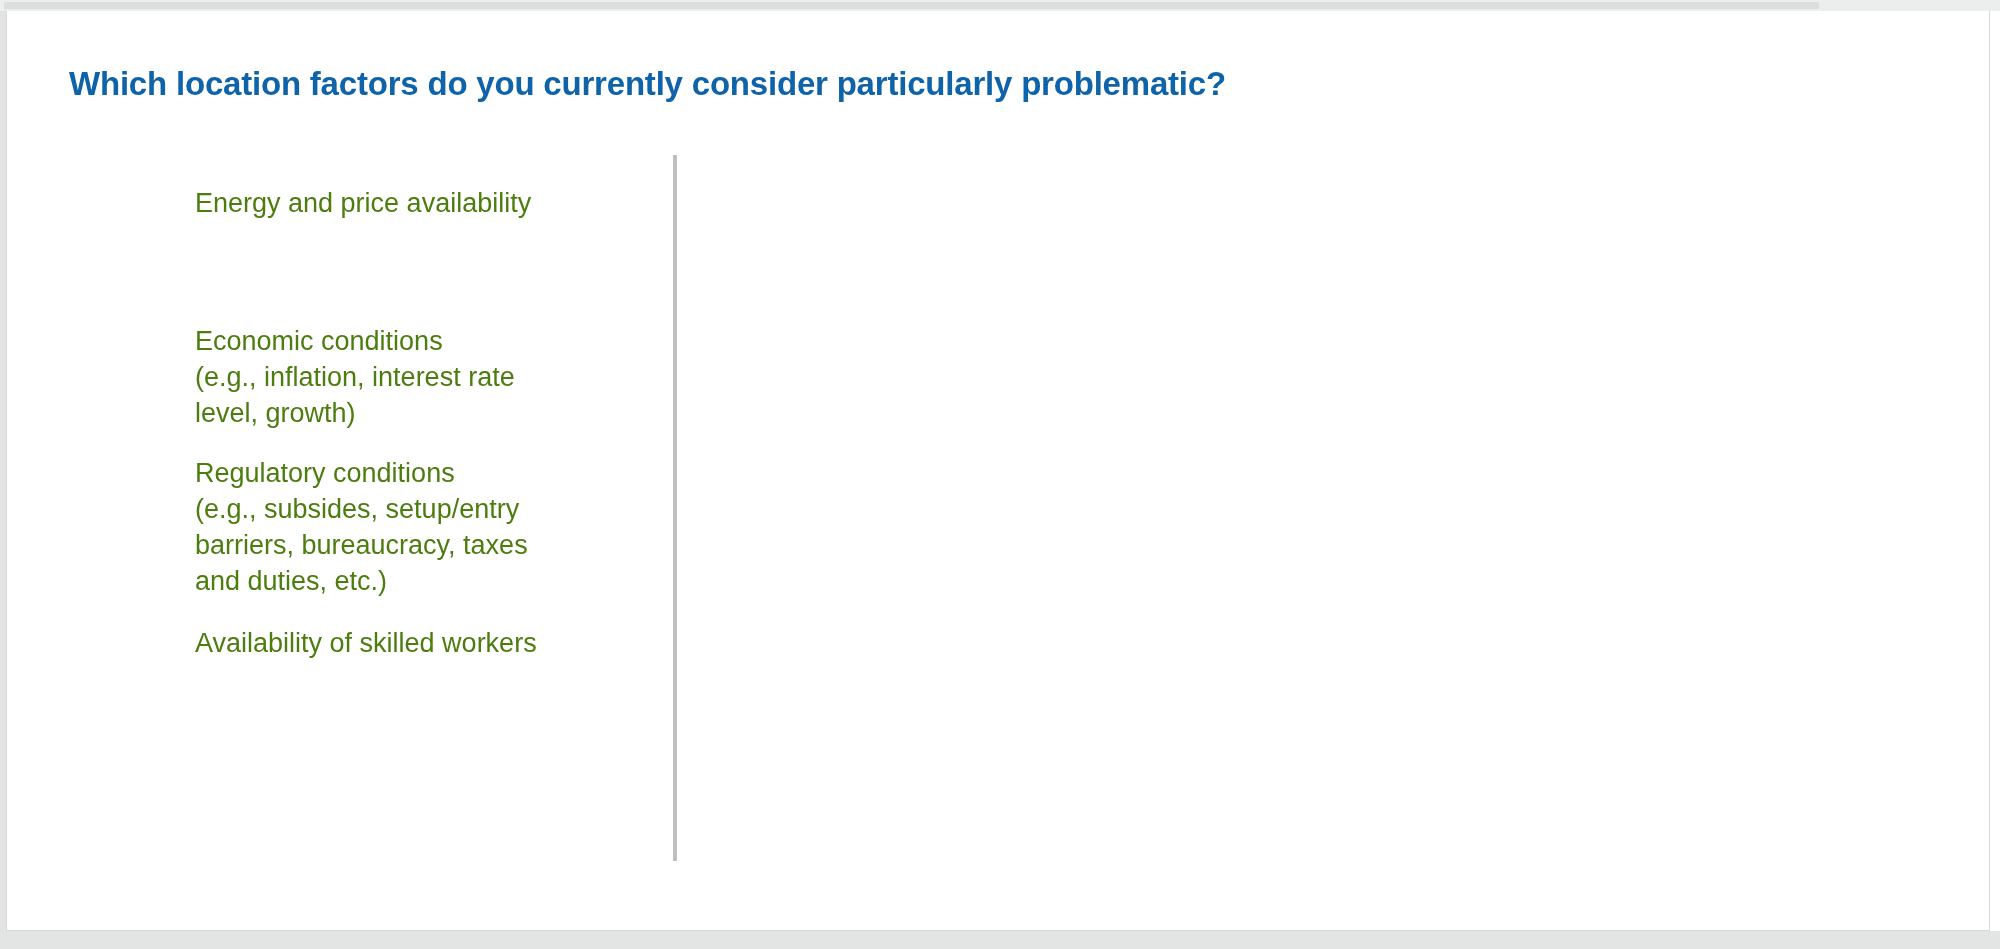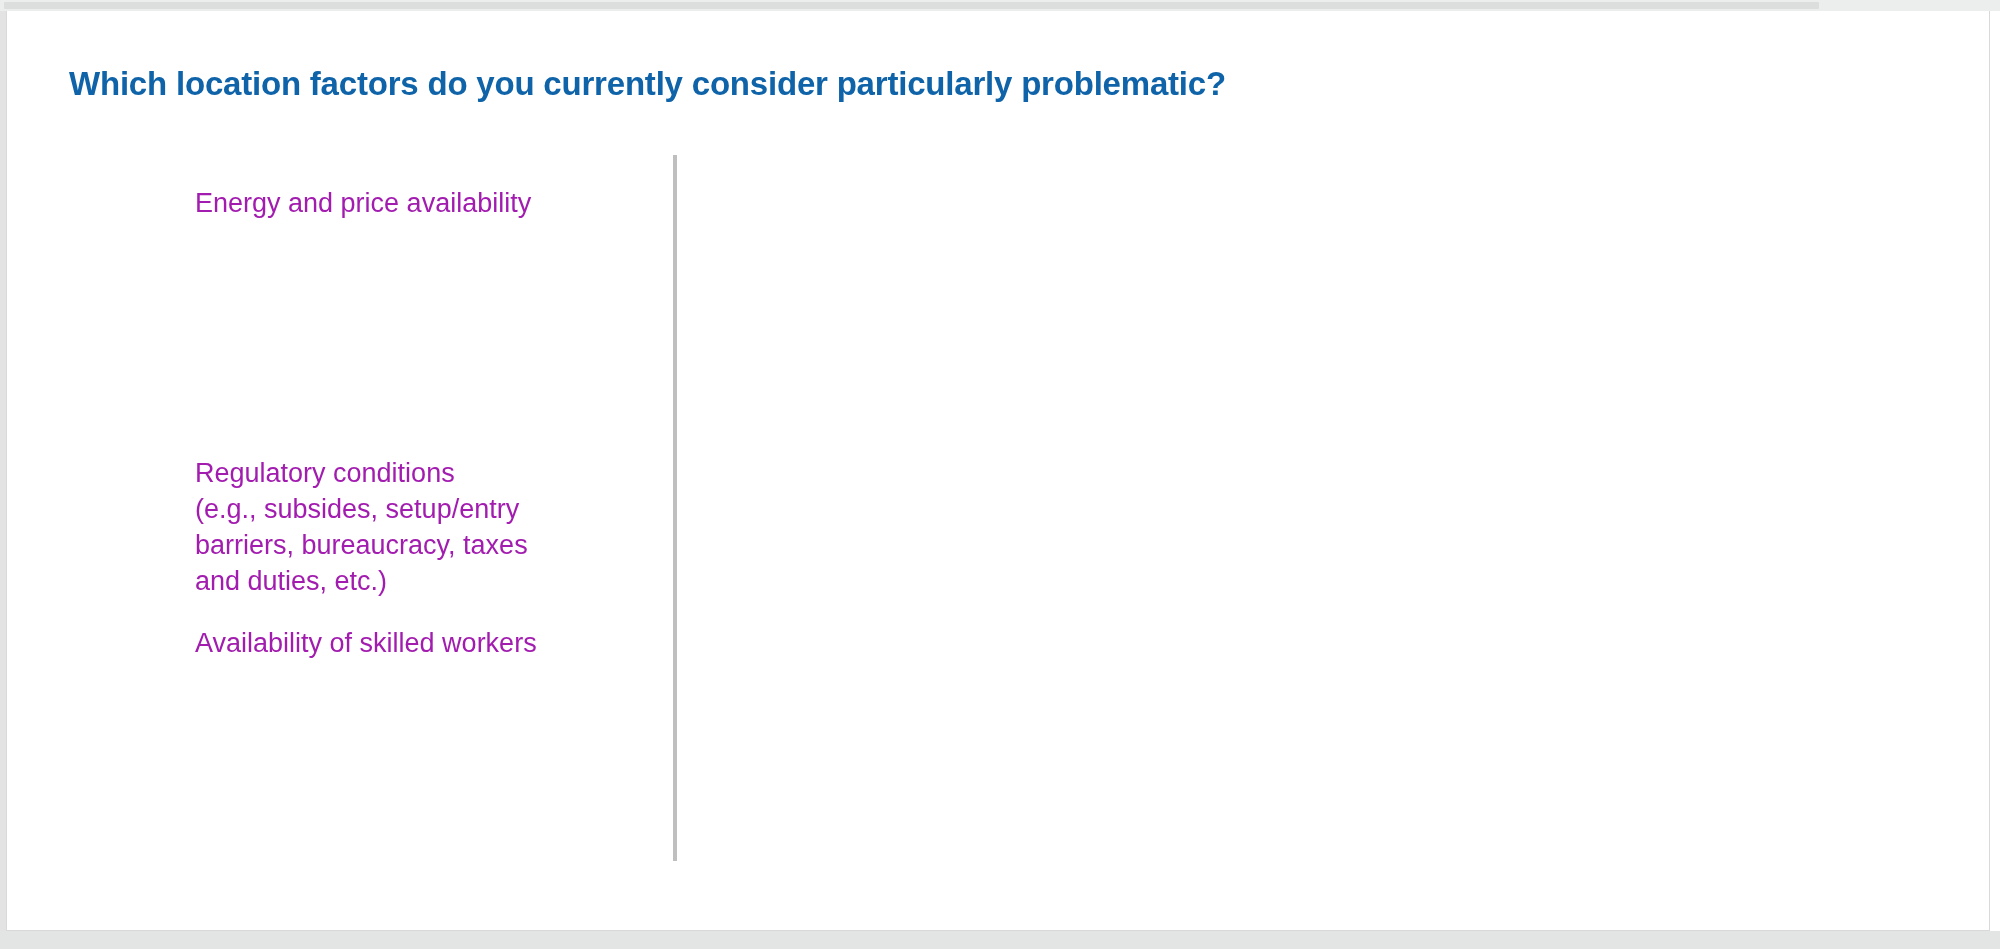--- a/index.html
+++ b/index.html
@@ -93,21 +93,21 @@
     width: 1300px;
     height: 706px;
   }
 
   
   .category-label {
     position: absolute;
     right: 0;
     width: 520px;
     text-align: left;
-    color: #a21caf;
+    color: #4d7c0f;
     font-size: 27px;
     line-height: 36px;
     white-space: pre-line;
   }
   #cat-labels {
     position: absolute;
     left: 188px;
     top: 144px;
     width: 470px;
     height: 706px;
@@ -133,20 +133,23 @@
     <div id="chart-title">Which location factors do you currently consider particularly problematic?</div>
 
     <div id="plot-area">
 
       <div id="y-axis-line"></div>
 
       <div id="bars-region"></div>
 
       <div id="cat-labels">
         <div class="category-label" id="label-0">Energy and price availability</div>
+        <div class="category-label" id="label-1">Economic conditions
+(e.g., inflation, interest rate
+level, growth)</div>
         <div class="category-label" id="label-3">Availability of skilled workers</div>
         <div class="category-label" id="label-2">Regulatory conditions
 (e.g., subsides, setup/entry
 barriers, bureaucracy, taxes
 and duties, etc.)</div>
       </div>
 
     </div>
   </div>
 

